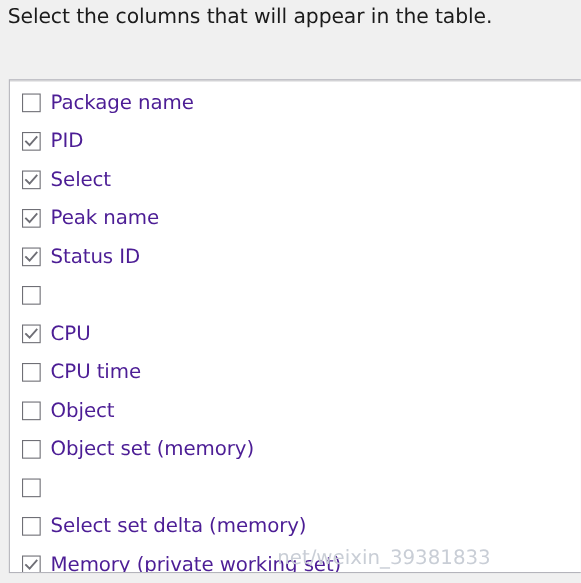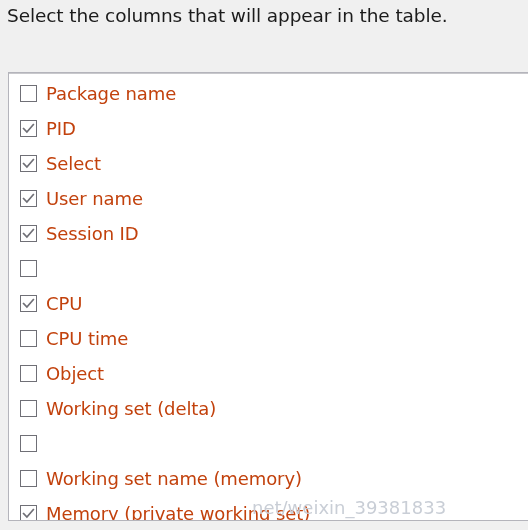--- a/index.html
+++ b/index.html
@@ -92,21 +92,21 @@
     position: absolute;
     left: 0;
     top: 0;
     width: 15px;
     height: 15px;
     display: block;
   }
 
   .row-label {
     font-size: 18px;
-    color: #c2410c;
+    color: #4c1d95;
     white-space: nowrap;
     line-height: 20px;
     letter-spacing: -0.1px;
   }
 
   
   .watermark {
     position: absolute;
     left: 252px;
     top: 497px;
@@ -145,29 +145,29 @@
             </svg>
           </span>
           <span class="row-label">Select</span>
         </div>
         <div class="row">
           <span class="cb checked">
             <svg viewBox="0 0 15 15" xmlns="http://www.w3.org/2000/svg">
               <path d="M2.6 7.6 L5.9 11.0 L12.3 3.6" fill="none" stroke="#6f6f76" stroke-width="1.7" stroke-linecap="square" stroke-linejoin="miter"></path>
             </svg>
           </span>
-          <span class="row-label">User name</span>
-        </div>
-        <div class="row">
-          <span class="cb checked">
-            <svg viewBox="0 0 15 15" xmlns="http://www.w3.org/2000/svg">
-              <path d="M2.6 7.6 L5.9 11.0 L12.3 3.6" fill="none" stroke="#6f6f76" stroke-width="1.7" stroke-linecap="square" stroke-linejoin="miter"></path>
-            </svg>
-          </span>
-          <span class="row-label">Session ID</span>
+          <span class="row-label">Peak name</span>
+        </div>
+        <div class="row">
+          <span class="cb checked">
+            <svg viewBox="0 0 15 15" xmlns="http://www.w3.org/2000/svg">
+              <path d="M2.6 7.6 L5.9 11.0 L12.3 3.6" fill="none" stroke="#6f6f76" stroke-width="1.7" stroke-linecap="square" stroke-linejoin="miter"></path>
+            </svg>
+          </span>
+          <span class="row-label">Status ID</span>
         </div>
         <div class="row">
           <span class="cb unchecked"></span>
         </div>
         <div class="row">
           <span class="cb checked">
             <svg viewBox="0 0 15 15" xmlns="http://www.w3.org/2000/svg">
               <path d="M2.6 7.6 L5.9 11.0 L12.3 3.6" fill="none" stroke="#6f6f76" stroke-width="1.7" stroke-linecap="square" stroke-linejoin="miter"></path>
             </svg>
           </span>
@@ -176,28 +176,28 @@
         <div class="row">
           <span class="cb unchecked"></span>
           <span class="row-label">CPU time</span>
         </div>
         <div class="row">
           <span class="cb unchecked"></span>
           <span class="row-label">Object</span>
         </div>
         <div class="row">
           <span class="cb unchecked"></span>
-          <span class="row-label">Working set (delta)</span>
-        </div>
-        <div class="row">
-          <span class="cb unchecked"></span>
-        </div>
-        <div class="row">
-          <span class="cb unchecked"></span>
-          <span class="row-label">Working set name (memory)</span>
+          <span class="row-label">Object set (memory)</span>
+        </div>
+        <div class="row">
+          <span class="cb unchecked"></span>
+        </div>
+        <div class="row">
+          <span class="cb unchecked"></span>
+          <span class="row-label">Select set delta (memory)</span>
         </div>
         <div class="row">
           <span class="cb checked">
             <svg viewBox="0 0 15 15" xmlns="http://www.w3.org/2000/svg">
               <path d="M2.6 7.6 L5.9 11.0 L12.3 3.6" fill="none" stroke="#6f6f76" stroke-width="1.7" stroke-linecap="square" stroke-linejoin="miter"></path>
             </svg>
           </span>
           <span class="row-label">Memory (private working set)</span>
         </div>
       </div>

